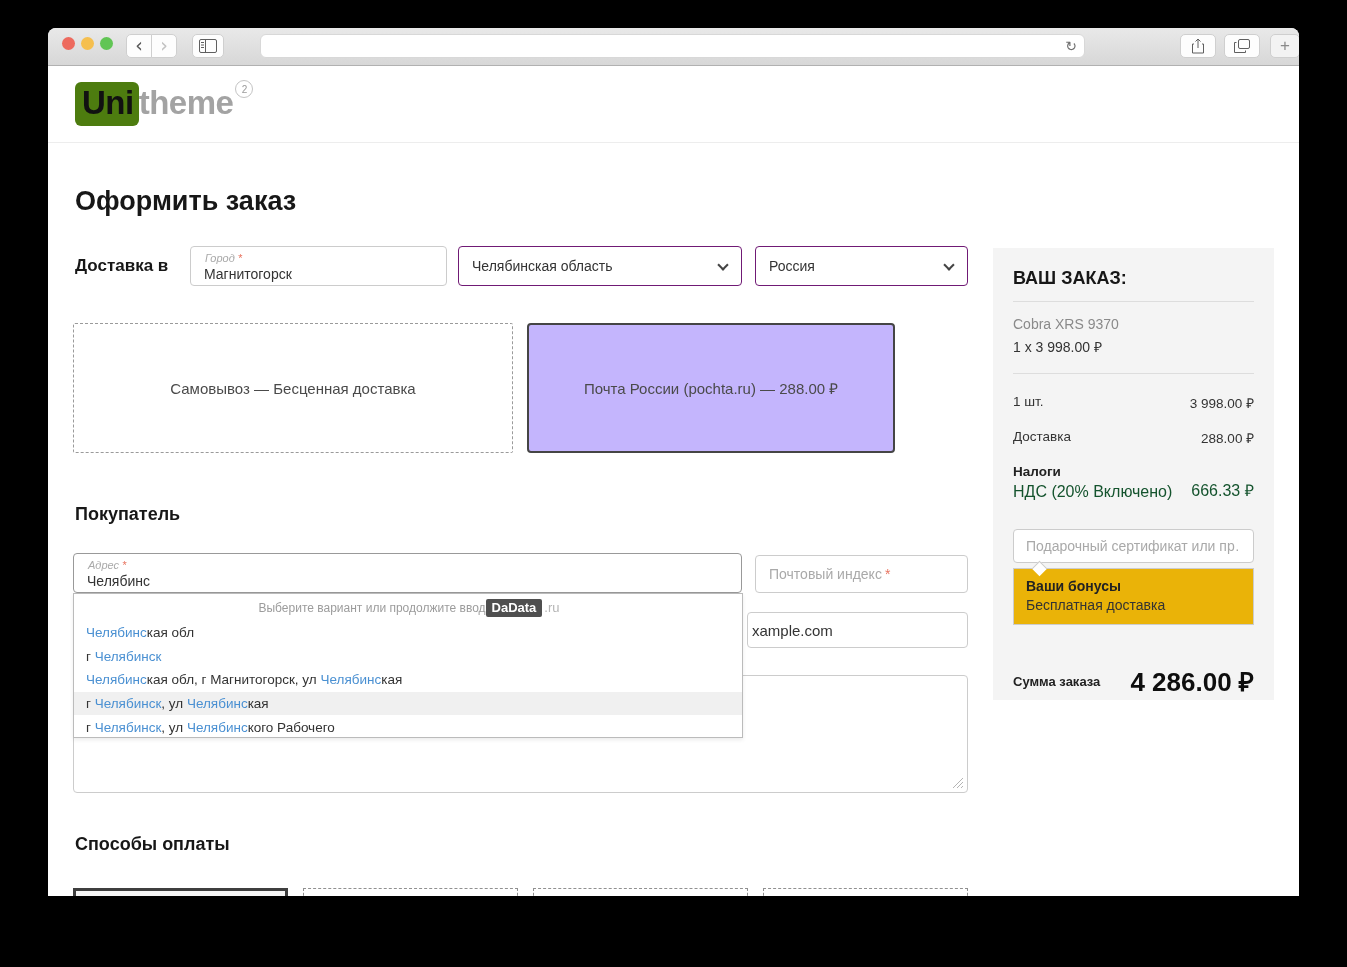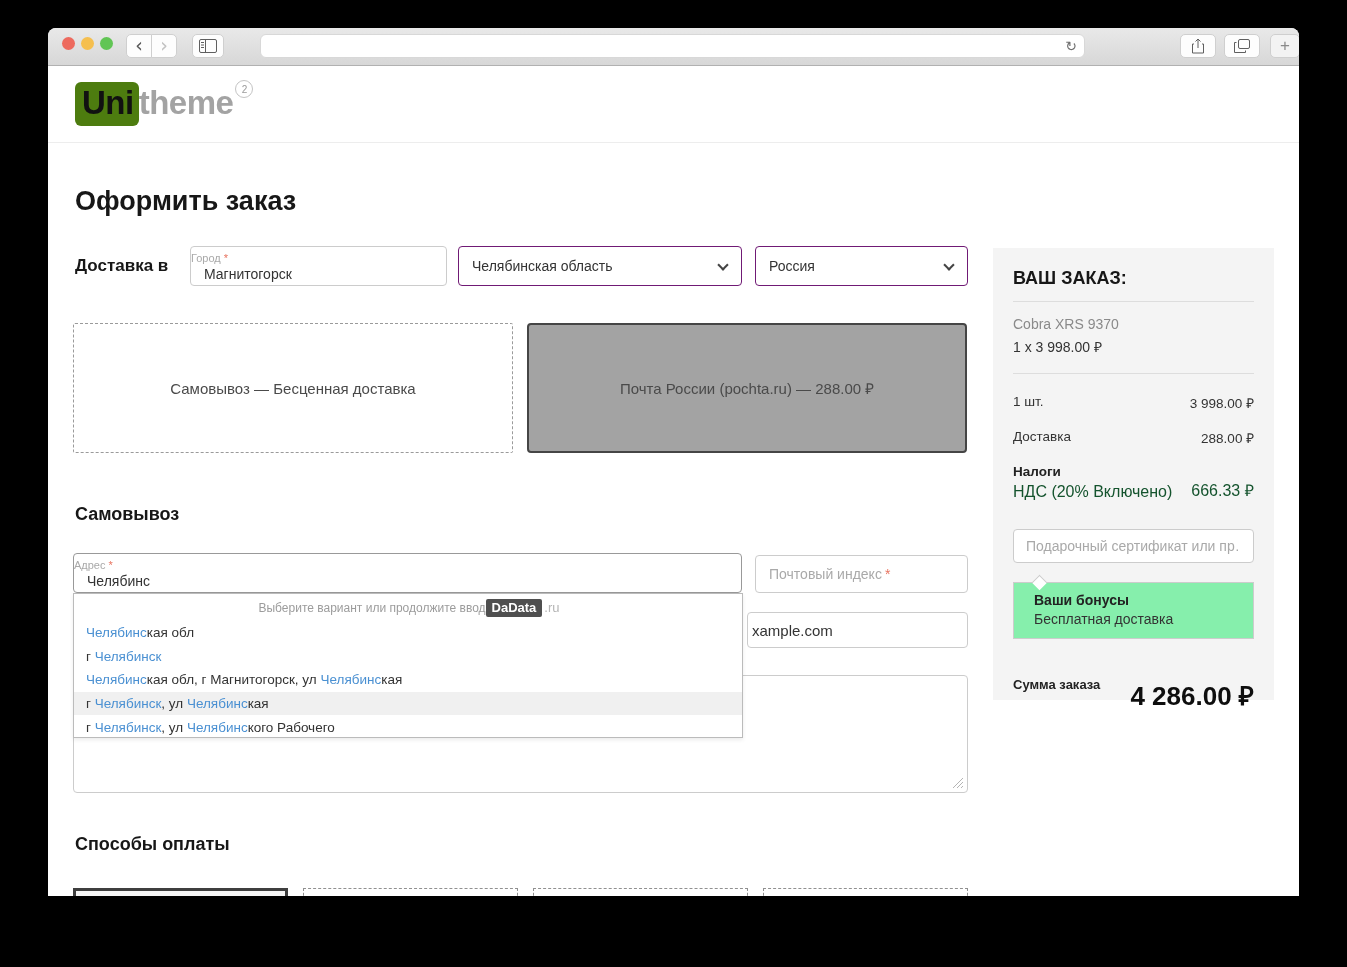--- a/index.html
+++ b/index.html
@@ -36,34 +36,34 @@
   .logo .badge { width:18px; height:18px; border:1px solid #c4c4c4; border-radius:50%; color:#9a9a9a;
     font-size:10px; font-weight:normal; display:flex; align-items:center; justify-content:center; margin:-2px 0 0 2px; }
 
   
   .h1 { position:absolute; left:27px; top:158px; font-size:27px; font-weight:bold; color:#171717; }
   .h2 { position:absolute; font-size:18px; font-weight:bold; color:#171717; }
 
   .row-label { position:absolute; left:27px; top:218px; height:40px; line-height:40px; font-size:17px; font-weight:bold; color:#171717; }
 
   .field { position:absolute; background:#fff; border:1px solid #ccc; border-radius:4px; }
-  .flabel { position:absolute; left:0; top:5px; font-size:11px; color:#a9a9a9; white-space:nowrap; }
+  .flabel { position:absolute; left:14px; top:5px; font-size:11px; color:#a9a9a9; white-space:nowrap;font-style:italic; }
   .req { color:#e8735f; margin-left:3px; }
   .fvalue { position:absolute; left:13px; top:19px; right:8px; border:none; outline:none; background:transparent;
     font-size:14px; color:#333; font-family:"Liberation Sans", sans-serif; }
 
   .select { position:absolute; height:40px; background:#fff; border:1px solid #701a75; border-radius:4px;
     font-size:14px; color:#333; line-height:38px; padding:0 30px 0 13px; cursor:default; }
   .select .arrow { position:absolute; right:14px; top:14px; width:8px; height:8px;
     border-right:2px solid #444; border-bottom:2px solid #444; transform:rotate(45deg); }
 
   .ship { position:absolute; top:295px; height:130px; display:flex; align-items:center; justify-content:center;
     text-align:center; font-size:15px; color:#4a4a4a; cursor:pointer; }
   .ship.pickup { left:25px; width:440px; border:1px dashed #9a9a9a; border-radius:2px; background:#fff; }
-  .ship.post { left:479px; width:440px; border:2px solid #454545; border-radius:4px; background:#a3a3a3; }
+  .ship.post { left:479px; width:368px; border:2px solid #454545; border-radius:4px; background:#c4b5fd; }
 
   .placeholder-text { position:absolute; left:13px; top:0; height:100%; display:flex; align-items:center; font-size:14px; color:#a9a9a9; }
 
   input.simple { position:absolute; border:1px solid #ccc; border-radius:4px; outline:none;
     font-size:15px; color:#333; font-family:"Liberation Sans", sans-serif; background:#fff; }
 
   textarea.comment { position:absolute; left:25px; top:647px; width:895px; height:118px; border:1px solid #ccc;
     border-radius:4px; resize:none; outline:none; background:#fff; }
   .grip { position:absolute; left:904px; top:749px; }
 
@@ -93,26 +93,26 @@
   .sb-product { margin-top:14px; font-size:14px; color:#8a8a8a; cursor:pointer; }
   .sb-qtyline { margin-top:5px; font-size:14px; color:#333; }
   .sb-hr2 { border:none; border-top:1px solid #ddd; margin-top:17px; }
   .sb-row { display:flex; justify-content:space-between; font-size:13.5px; color:#333; }
   .sb-row.r1 { margin-top:20px; } .sb-row.r2 { margin-top:17px;gap:8px; }
   .sb-tax-title { margin-top:17px; font-size:13.5px; font-weight:bold; color:#222; }
   .sb-tax-row { display:flex; justify-content:space-between; align-items:flex-end; font-size:16px; color:#14532d; }
   .sb-gift { margin-top:28px; width:100%; height:34px; border:1px solid #ccc; border-radius:4px; background:#fff;
     font-size:14px; padding:0 12px; outline:none; color:#333; font-family:"Liberation Sans", sans-serif; }
   .sb-gift::placeholder { color:#a9a9a9; }
-  .popover { position:relative; margin-top:19px; background:#86efac; border:1px solid #ccc; padding:9px 20px 11px; }
+  .popover { position:relative; margin-top:5px; background:#eab308; border:1px solid #ccc; padding:9px 12px 11px; }
   .popover:before { content:""; position:absolute; left:20px; top:-6px; width:10px; height:10px; background:#fff;
     border-left:1px solid #ccc; border-top:1px solid #ccc; transform:rotate(45deg); }
   .pop-title { font-size:14px; font-weight:bold; color:#222; }
   .pop-text { font-size:14px; color:#333; margin-top:3px; }
-  .sb-total { margin-top:38px; display:flex; justify-content:space-between; align-items:flex-start; }
+  .sb-total { margin-top:38px; display:flex; justify-content:space-between; align-items:center; }
   .sb-total .lbl { font-size:13px; font-weight:bold; color:#222; }
   .sb-total .val { font-size:26px; font-weight:bold; color:#0e0e0e; }
 </style>
 </head>
 <body>
 
 <div class="window">
 
   <div class="titlebar">
     <span class="tl red"></span>
@@ -184,21 +184,21 @@
     <span class="arrow"></span>
   </div>
 
   <div class="ship pickup">
     <span>Самовывоз — Бесценная доставка</span>
   </div>
   <div class="ship post">
     <span>Почта России (pochta.ru) — 288.00 ₽</span>
   </div>
 
-  <div class="h2" style="left:27px; top:476px;">Самовывоз</div>
+  <div class="h2" style="left:27px; top:476px;">Покупатель</div>
 
   <div class="field" style="left:25px; top:525px; width:669px; height:40px; border-color:#999;">
     <span class="flabel"><span>Адрес</span><span class="req">*</span></span>
     <input class="fvalue" type="text" value="Челябинс" style="">
   </div>
 
   <div class="field" style="left:707px; top:527px; width:213px; height:38px;">
     <span class="placeholder-text">
         <span>Почтовый индекс</span>
         <span class="req">*</span>

